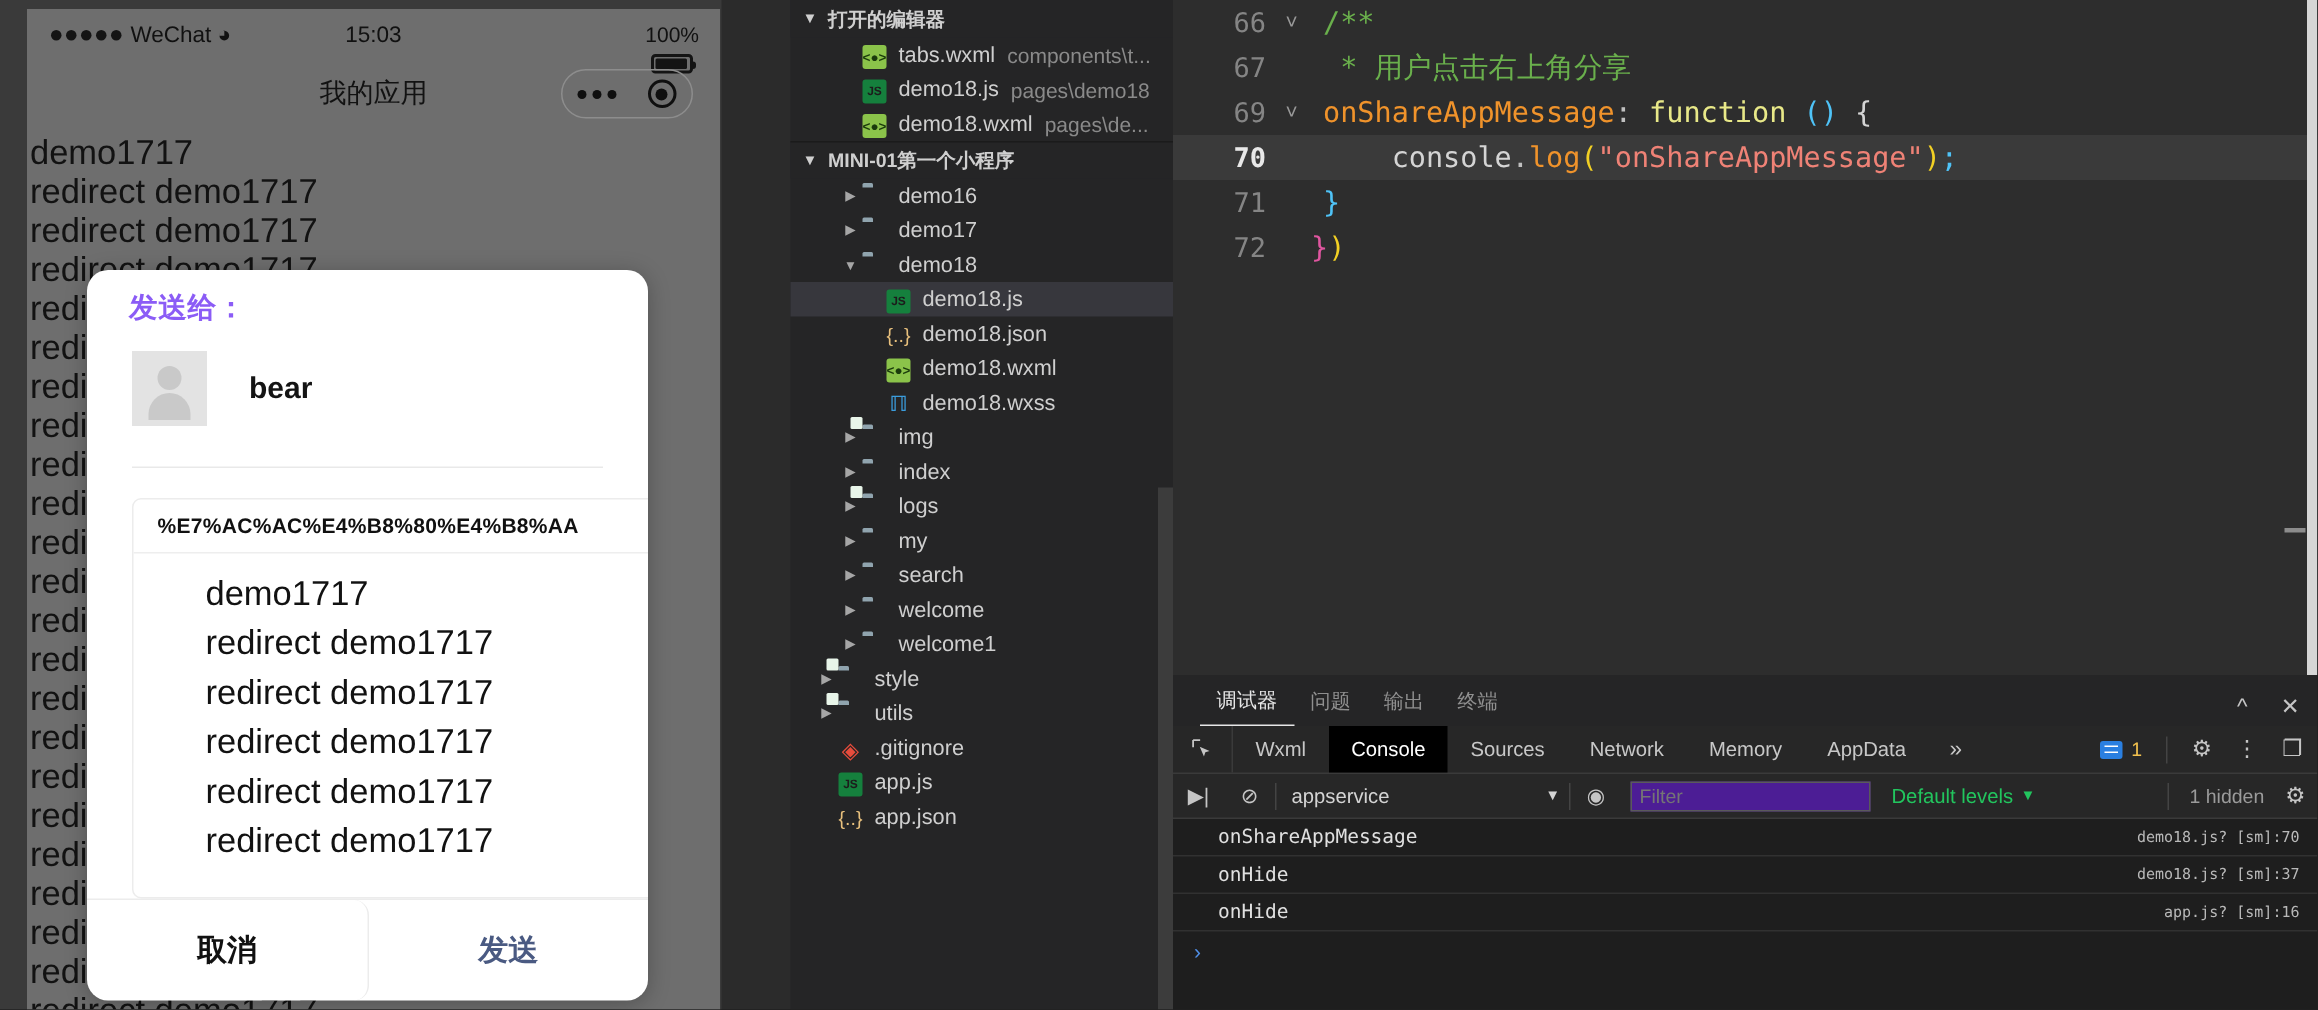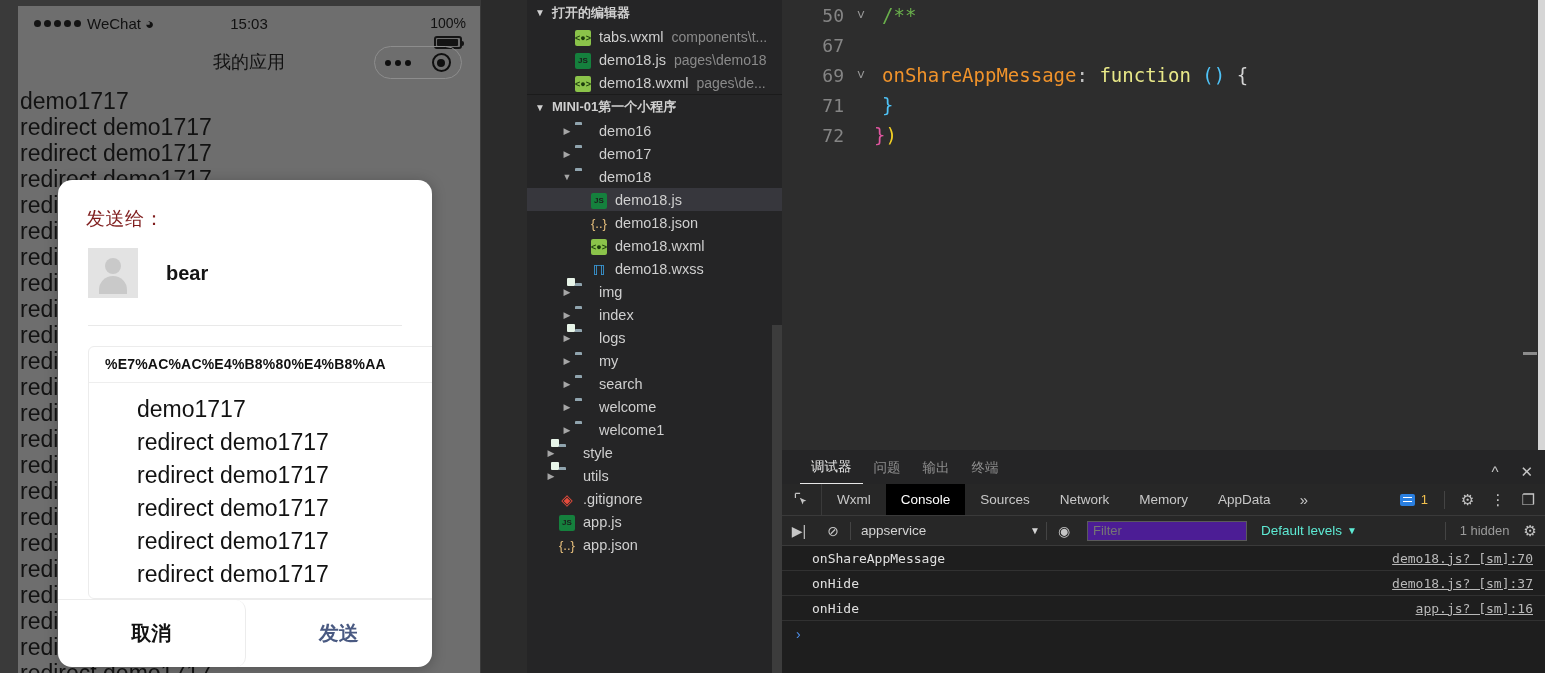--- a/index.html
+++ b/index.html
@@ -53,21 +53,21 @@
     font-family: "Liberation Sans", "DejaVu Sans", sans-serif;
   }
 
   
   .share-dialog {
     position: absolute; left: 58px; top: 180px; width: 374px; height: 487px;
     background: #fff; border-radius: 14px; overflow: hidden;
     box-shadow: 0 2px 14px rgba(0,0,0,.25);
     display: flex; flex-direction: column;
   }
-  .sd-title { font-size: 19px; font-weight: normal; color: #7f1d1d; padding: 26px 0 0 28px; letter-spacing: .5px; }
+  .sd-title { font-size: 19px; font-weight: bold; color: #8b5cf6; padding: 12px 0 0 28px; letter-spacing: .5px; }
   .sd-user { display: flex; align-items: center; padding: 16px 0 0 30px; }
   .avatar { width: 50px; height: 50px; background: #e3e3e3; position: relative; flex: none; }
   .avatar::before { content:""; position:absolute; left:50%; top:10px; transform:translateX(-50%);
     width: 16px; height: 16px; border-radius: 50%; background: #c9c9c9; }
   .avatar::after { content:""; position:absolute; left:50%; top:28px; transform:translateX(-50%);
     width: 28px; height: 18px; border-radius: 14px 14px 0 0; background: #c9c9c9; }
   .sd-user-name { font-size: 20px; font-weight: bold; color: #141414; margin-left: 28px; }
   .sd-sep { height: 1px; background: #e9e9e9; margin: 27px 30px 0 30px; }
   .sd-card {
     margin: 20px 0 0 30px; border: 1px solid #ececec; border-radius: 6px;
@@ -198,30 +198,30 @@
     border-bottom: 1px solid #3a3a3a; gap: 0; position: relative;
   }
   .fb-btn { width: 34px; display:flex; align-items:center; justify-content:center; color:#c5c5c5; font-size:14px;}
   .ctx-select { display: flex; align-items: center; gap: 8px; padding: 0 6px 0 10px;
                 font-size: 13.5px; color: #d4d4d4; min-width: 195px; justify-content: space-between; }
   .filter-input {
     width: 160px; height: 20px; background: #4c1d95; border: 1px solid #5a5a5a;
     color: #9a9a9a; font-size: 13px; padding: 0 5px; margin-left: 6px;
     font-family: "Liberation Sans", "DejaVu Sans", sans-serif;
   }
-  .levels { font-size: 13.5px; color: #5eead4; margin-left: 14px; display:flex; gap:5px; align-items:center;}
+  .levels { font-size: 13.5px; color: #22c55e; margin-left: 14px; display:flex; gap:5px; align-items:center;}
   .fb-right { position: absolute; right: 8px; display: flex; align-items: center; gap: 14px; }
   .hidden-txt { font-size: 13px; color: #9b9b9b; }
 
   .dt-console { background: #1e1e1e; font-family: "DejaVu Sans Mono", "Liberation Mono", monospace; }
   .log-row {
     height: 25px; display: flex; align-items: center; justify-content: space-between;
     border-bottom: 1px solid #313131; padding: 0 12px 0 30px; font-size: 13px; color: #e0e0e0;
   }
-  .log-src { color: #b9b9b9; text-decoration: underline; font-size: 13px; cursor: pointer; }
+  .log-src { color: #b9b9b9; font-size: 10px; cursor: pointer; }
   .prompt-row { height: 25px; display:flex; align-items:center; padding-left: 14px; color:#4f8fe8; font-size: 14px; }
 </style>
 </head>
 <body>
 
 <div class="root">
 
   <div class="sim">
     <div class="sim-screen">
 
@@ -479,37 +479,43 @@
           </span>
           <span class="fname">app.json</span>
         </div>
       </div>
     <div class="ex-scroll"></div>
   </div>
 
   <div class="editor">
 
     <div class="code-line">
-      <span class="ln">50</span>
+      <span class="ln">66</span>
       <span class="fold">˅</span>
       <span class="ctext"><span class="c-comment">/**</span></span>
     </div>
 
     <div class="code-line">
       <span class="ln">67</span>
       <span class="fold"></span>
+      <span class="ctext">&nbsp;<span class="c-comment">*</span> <span class="c-comment">用户点击右上角分享</span></span>
     </div>
 
 
     <div class="code-line">
       <span class="ln">69</span>
       <span class="fold">˅</span>
       <span class="ctext"><span class="c-prop">onShareAppMessage</span><span class="c-punct">:</span> <span class="c-key">function</span> <span class="c-paren">()</span> <span class="c-brace">{</span></span>
     </div>
 
+    <div class="code-line active">
+      <span class="ln cur">70</span>
+      <span class="fold"></span>
+      <span class="ctext">    <span class="c-obj">console</span><span class="c-punct">.</span><span class="c-fn">log</span><span class="c-yellow">(</span><span class="c-str">"onShareAppMessage"</span><span class="c-yellow">)</span><span class="c-paren">;</span></span>
+    </div>
 
     <div class="code-line">
       <span class="ln">71</span>
       <span class="fold"></span>
       <span class="ctext"><span class="c-paren">}</span></span>
     </div>
 
     <div class="code-line">
       <span class="ln">72</span>
       <span class="fold"></span>

